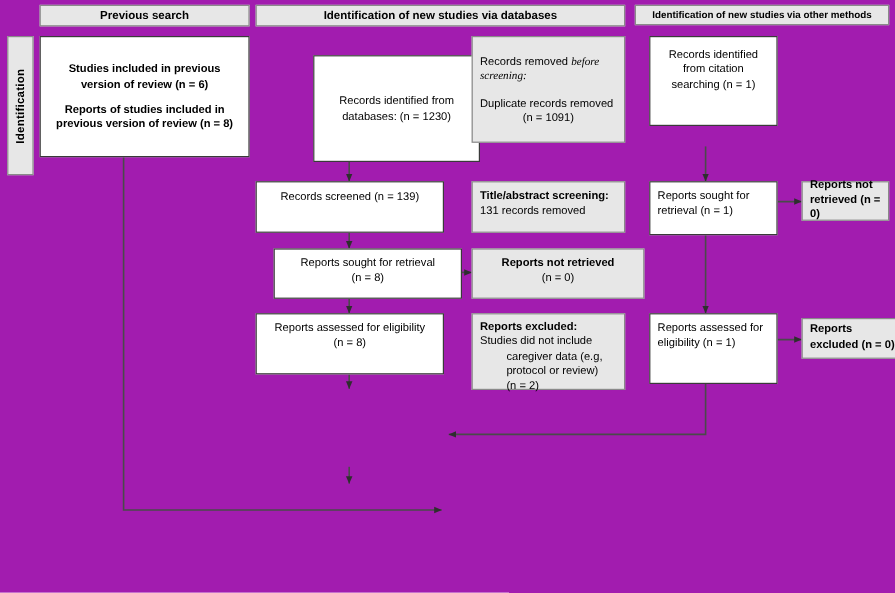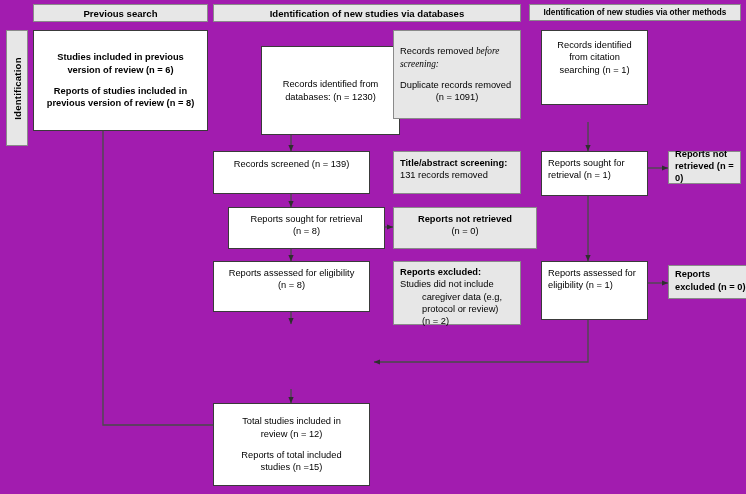--- a/index.html
+++ b/index.html
@@ -192,27 +192,20 @@
 
   <div class="node shaded" style="left:393px; top:261px; width:128px; height:64px; justify-content:flex-start; padding-top:4px;">
     <span class="ln bold">Reports excluded:</span>
     <span class="ln">Studies did not include</span>
     <span class="ln indent">caregiver data (e.g,</span>
     <span class="ln indent">protocol or review)</span>
     <span class="ln indent">(n = 2)</span>
   </div>
 
 
-  <div class="node" style="left:213px; top:403px; width:157px; height:83px;">
-    <span class="ln">Total studies included in</span>
-    <span class="ln">review (n = 12)</span>
-    <span class="gap"></span>
-    <span class="ln">Reports of total included</span>
-    <span class="ln">studies (n =15)</span>
-  </div>
 
   <div class="node" style="left:541px; top:30px; width:107px; height:75px; justify-content:flex-start; padding-top:8px;">
     <span class="ln">Records identified</span>
     <span class="ln">from citation</span>
     <span class="ln">searching (n = 1)</span>
   </div>
 
   <div class="node" style="left:541px; top:151px; width:107px; height:45px; justify-content:flex-start; padding-top:5px; text-align:left;">
     <span class="ln">Reports sought for</span>
     <span class="ln">retrieval (n = 1)</span>

